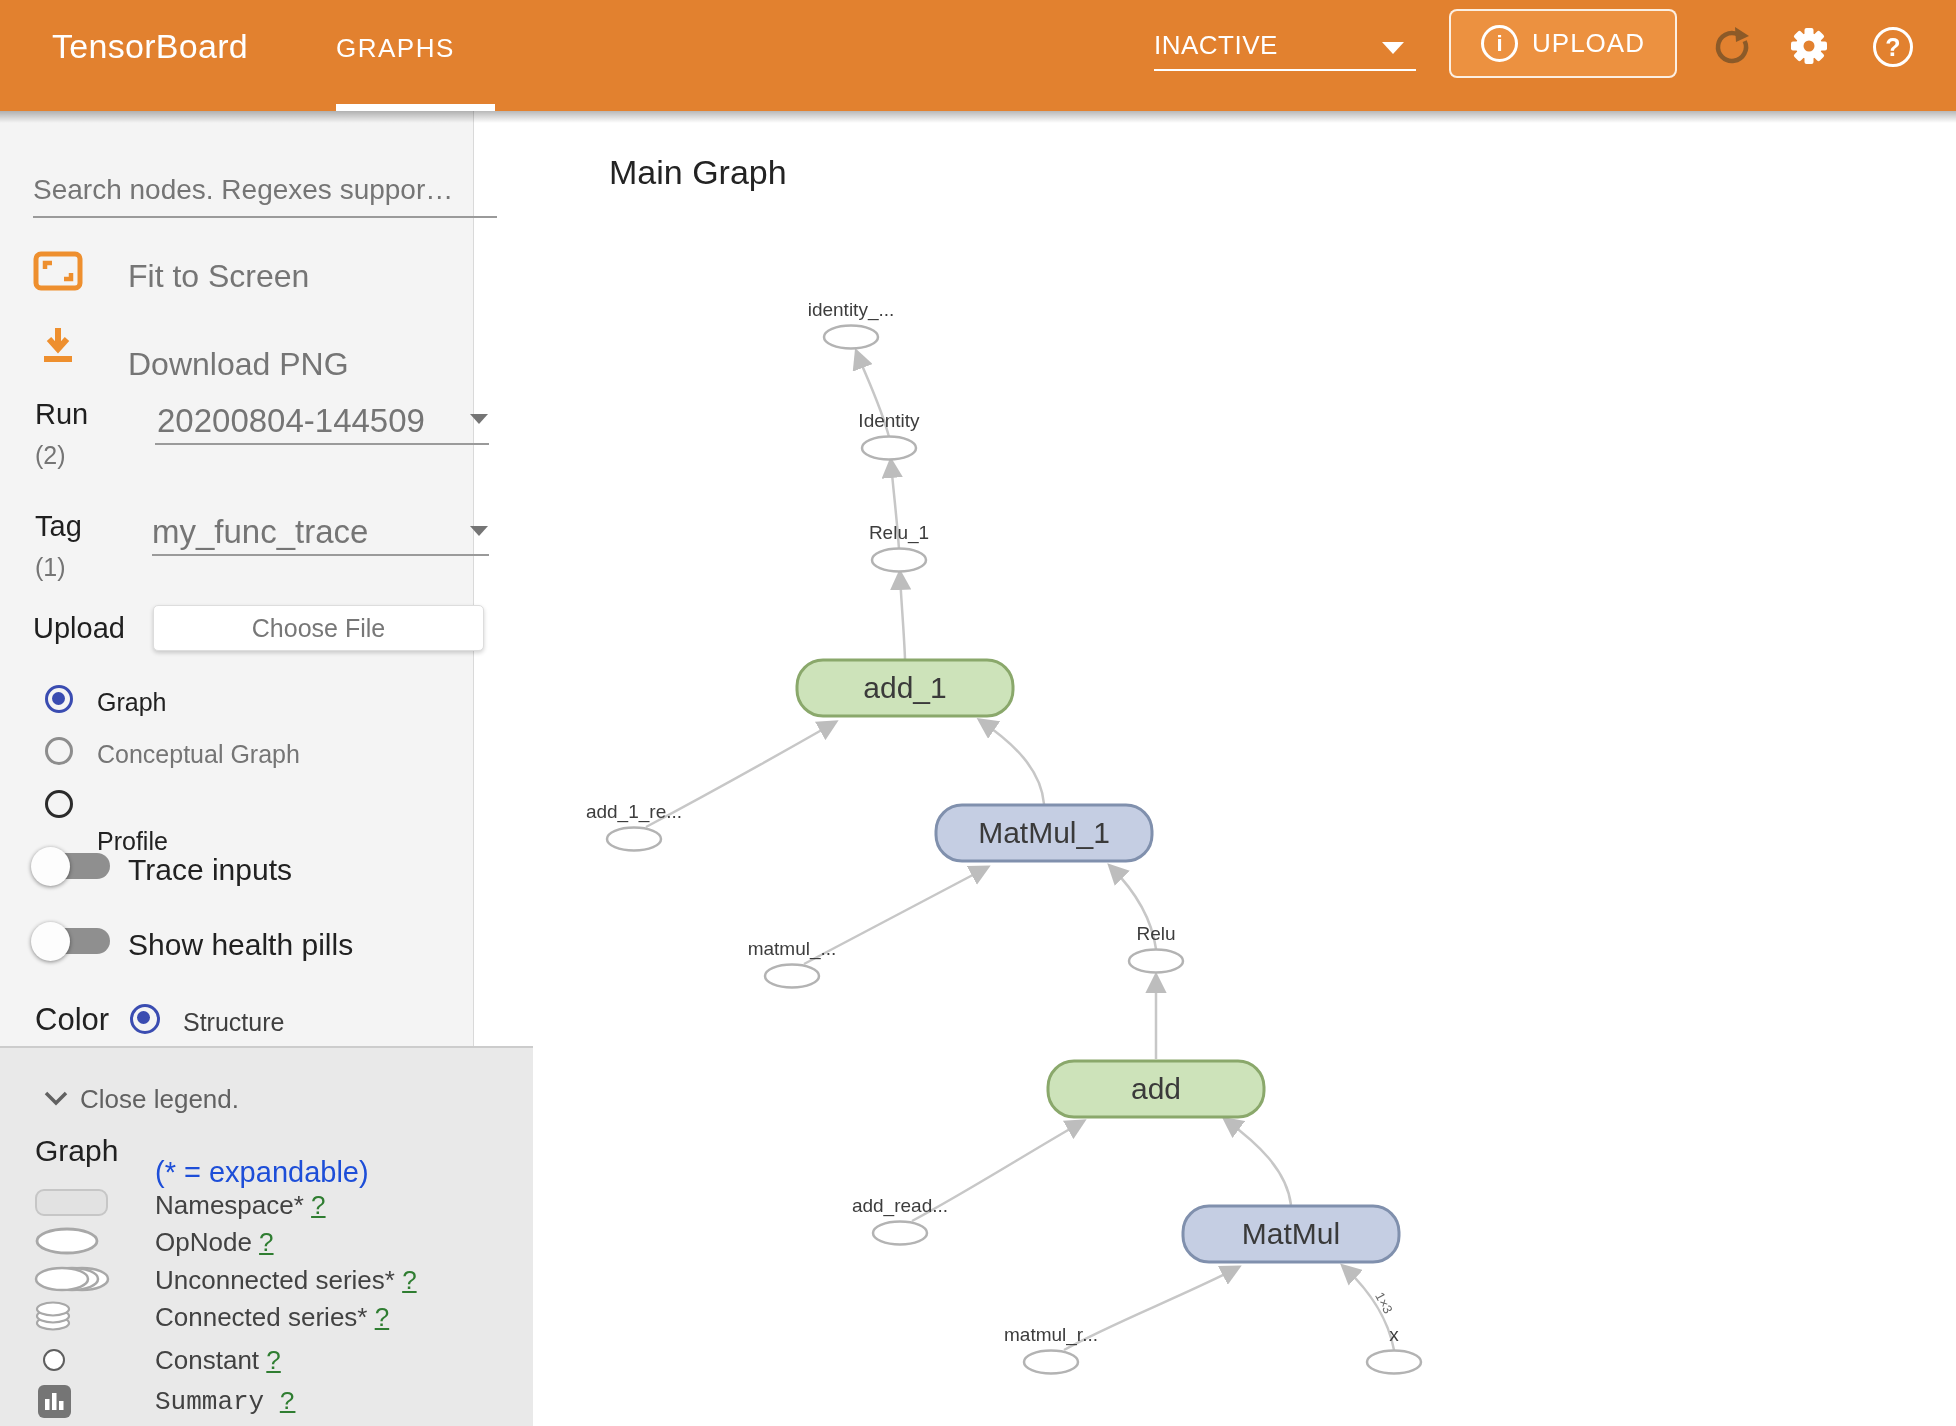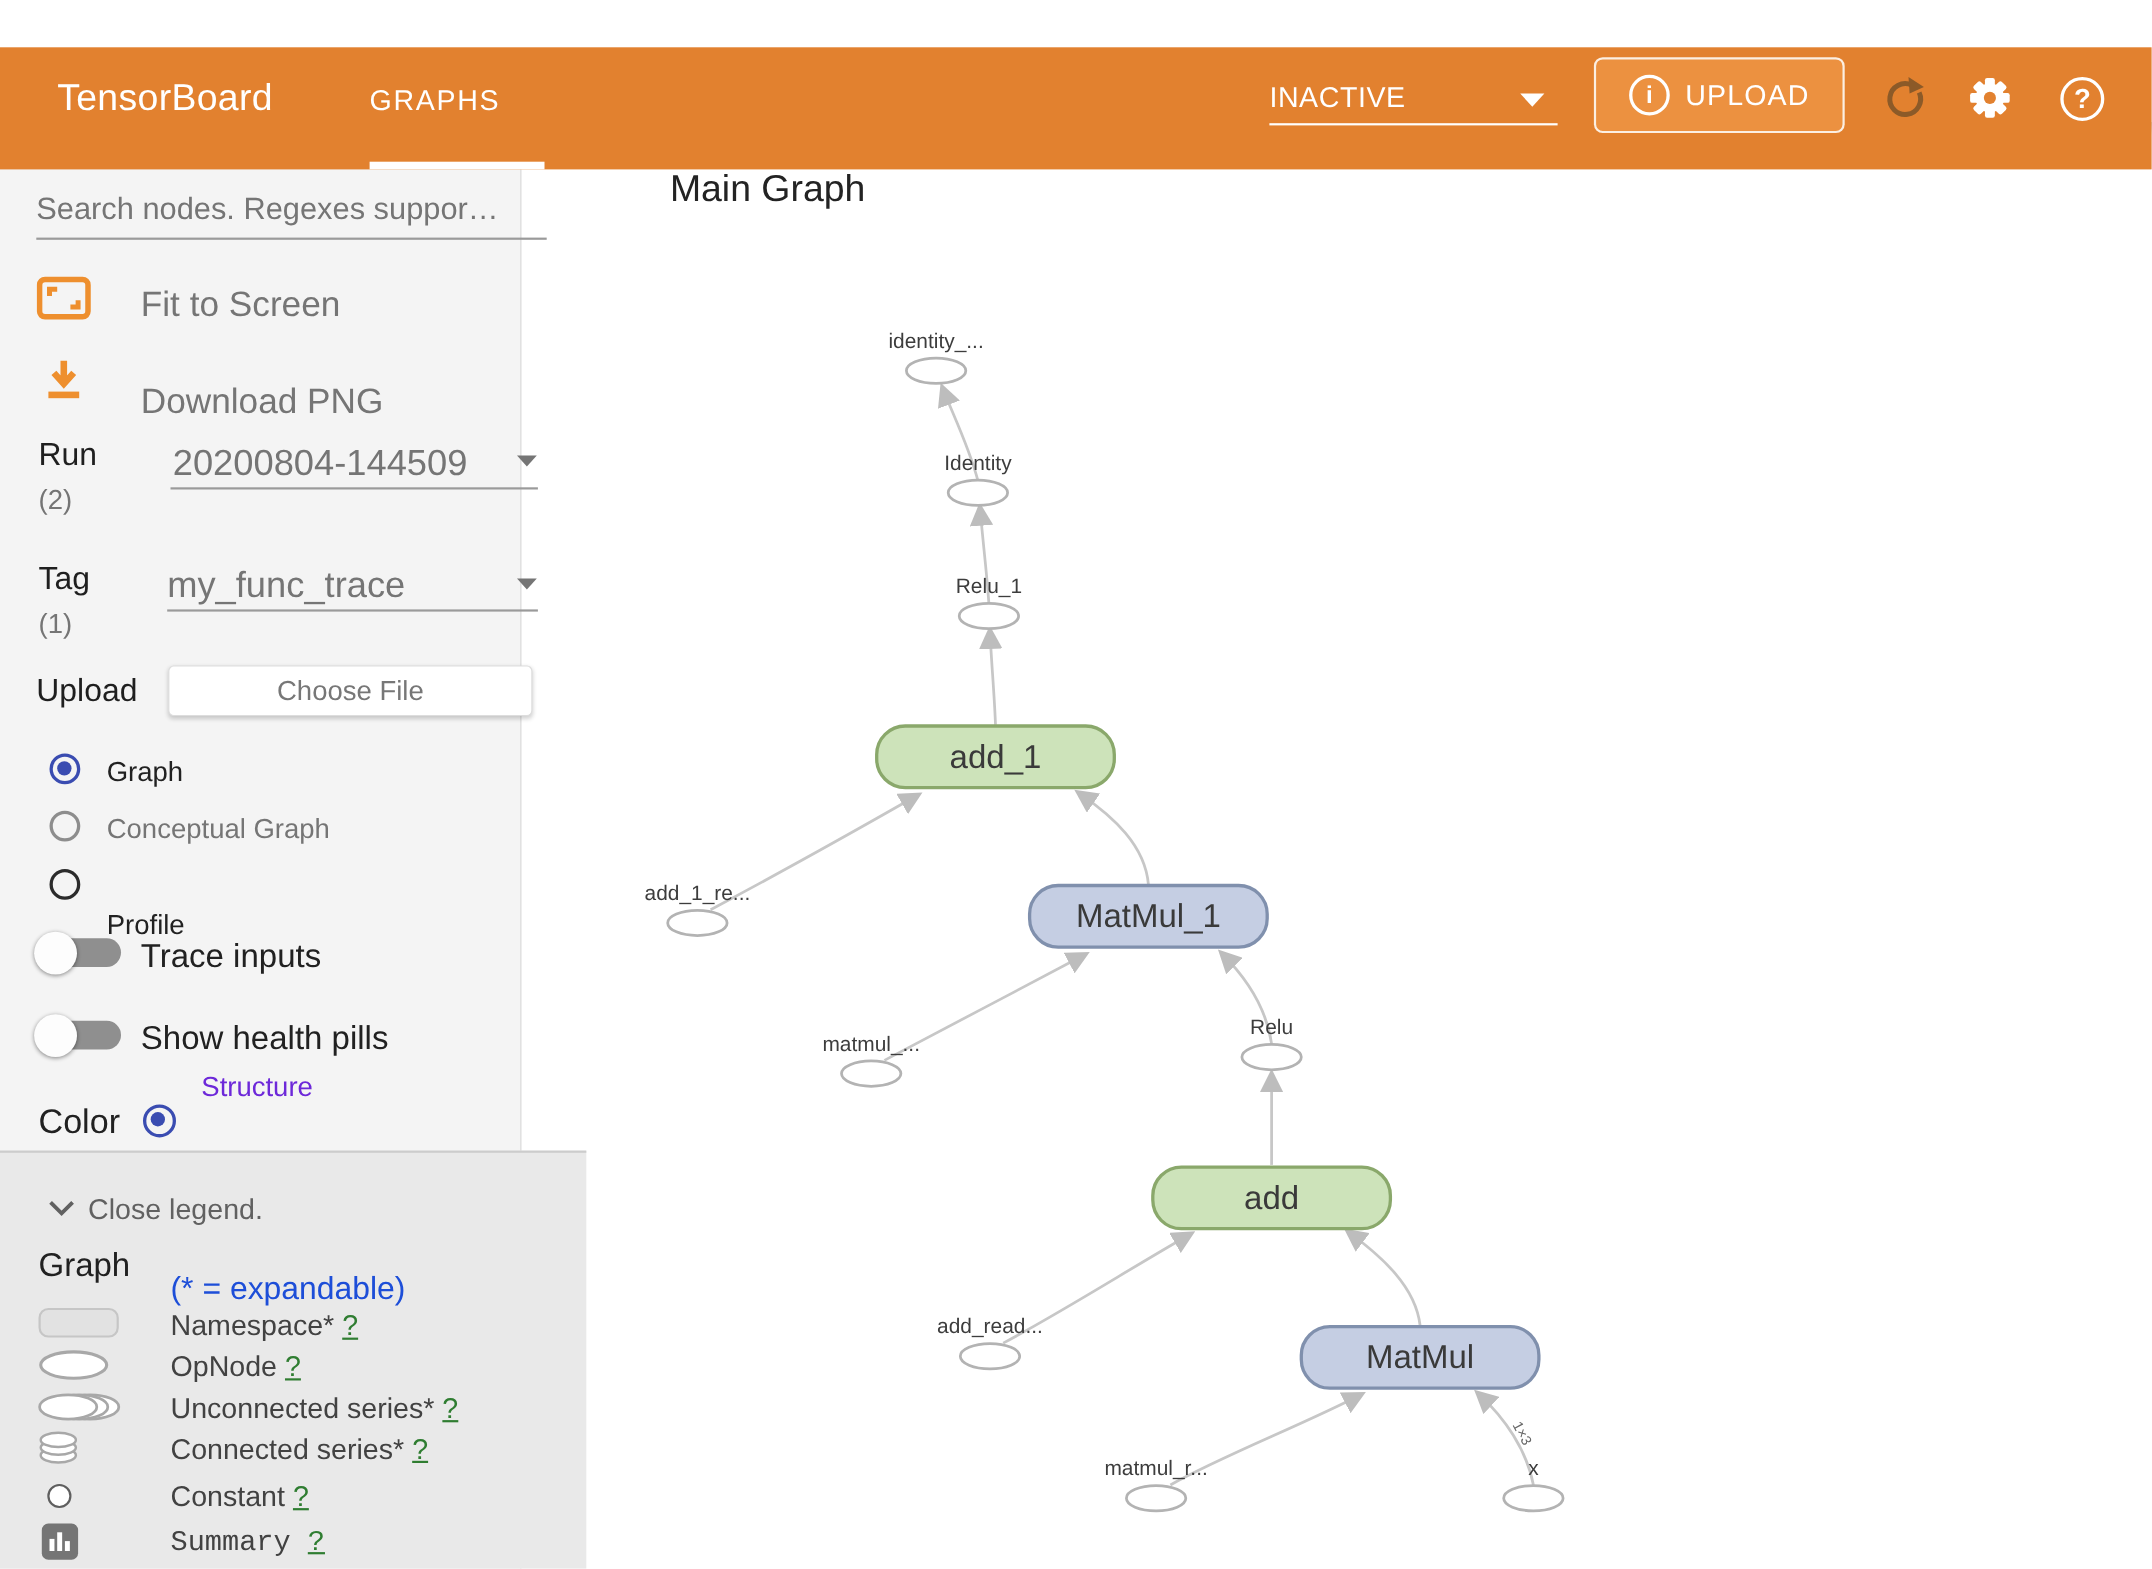--- a/index.html
+++ b/index.html
@@ -1,21 +1,21 @@
 <!DOCTYPE html>
 <html><head>
 <meta charset="utf-8">
 <style>
   * { margin:0; padding:0; box-sizing:border-box; }
   html,body { width:1956px; height:1426px; overflow:hidden; background:#fff;
     font-family:"Liberation Sans", sans-serif; }
 
   
   .header { position:absolute; left:0; top:0; width:1956px; height:111px;
-    background:#e2812f; z-index:20;margin-top:43px; }
+    background:#e2812f; z-index:20; }
   .logo { position:absolute; left:52px; top:27px; font-size:34px; font-weight:500;
     color:#fff; letter-spacing:.3px; }
   .tab { position:absolute; left:336px; top:33px; width:159px; text-align:left;
     font-size:26px; font-weight:500; letter-spacing:1.5px; color:#fff; }
   .tab-underline { position:absolute; left:336px; top:104px; width:159px; height:7px;
     background:#fff; }
   .status-select { position:absolute; left:1154px; top:30px; width:262px; height:42px;
     color:#fff; font-size:26px; letter-spacing:.5px; cursor:pointer; }
   .status-underline { position:absolute; left:1154px; top:69px; width:262px; height:2px;
     background:#fff; }
@@ -171,21 +171,21 @@
   <div class="toggle-track" style="top:742px;"></div>
   <div class="toggle-thumb" style="top:736px;"></div>
   <div class="toggle-label" style="top:742px;">Trace inputs</div>
 
   <div class="toggle-track" style="top:817px;"></div>
   <div class="toggle-thumb" style="top:811px;"></div>
   <div class="toggle-label" style="top:817px;">Show health pills</div>
 
   <div class="sb" style="left:35px; top:891px; font-size:31px; color:#212121;">Color</div>
   <div class="sb radio sel" style="left:130px; top:893px; width:30px; height:30px;"></div>
-  <div class="sb" style="left:183px; top:863px; font-size:25px; color:#6d28d9;">Structure</div>
+  <div class="sb" style="left:183px; top:897px; font-size:25px; color:#404040;">Structure</div>
 
   <div class="legend-area">
     <svg class="sb" style="left:43px; top:42px;" width="26" height="16" viewBox="0 0 26 16">
       <polyline points="3,3 13,13 23,3" fill="none" stroke="#616161" stroke-width="3.5"></polyline>
     </svg>
     <div class="sb" style="left:80px; top:36px; font-size:26px; color:#616161;">Close legend.</div>
 
     <div class="sb" style="left:35px; top:86px; font-size:30px; color:#212121;">Graph</div>
     <div class="sb" style="left:155px; top:108px; font-size:29px; color:#1d4ed8;">(* = expandable)</div>
 

